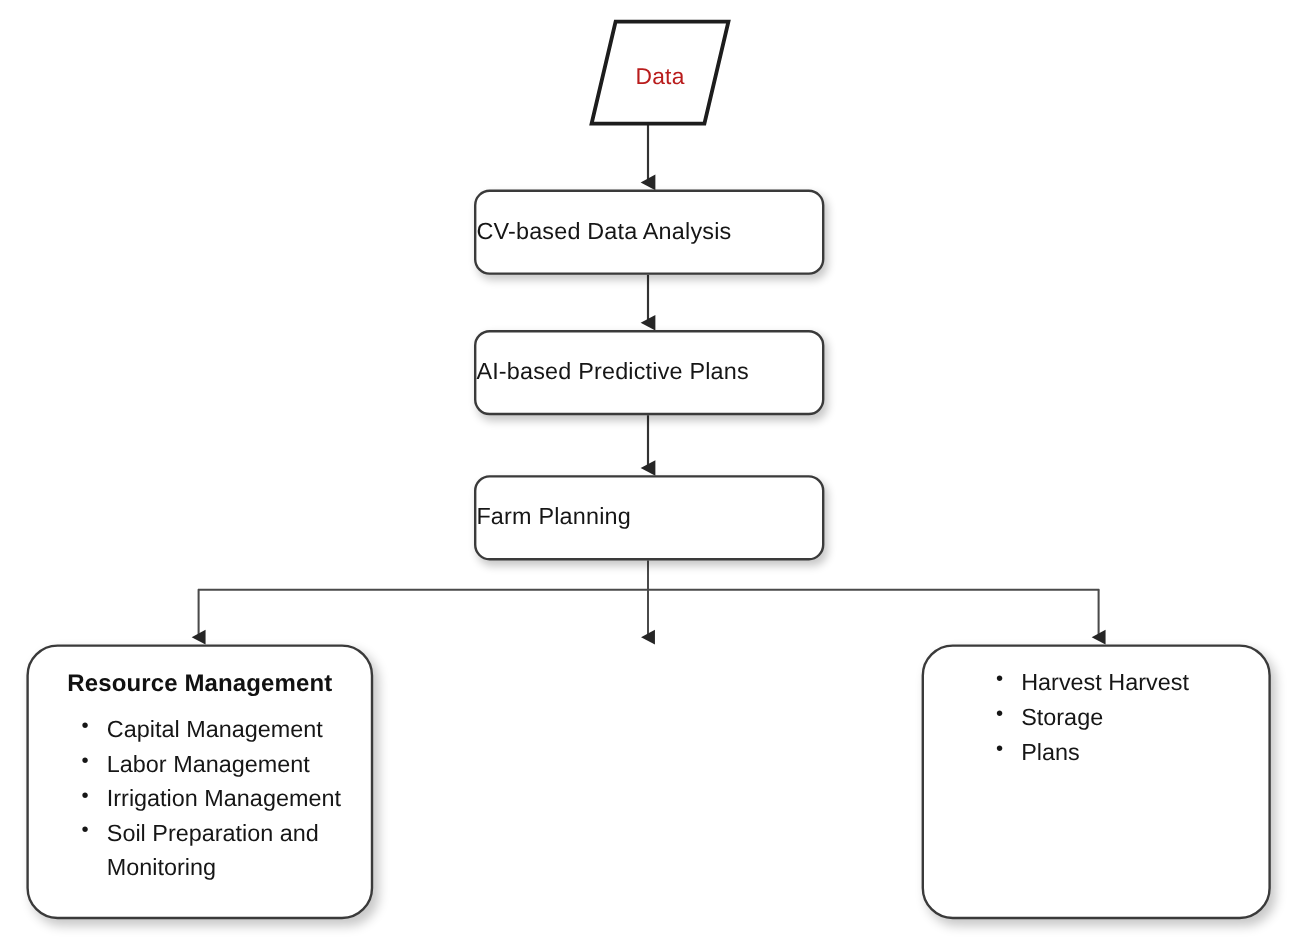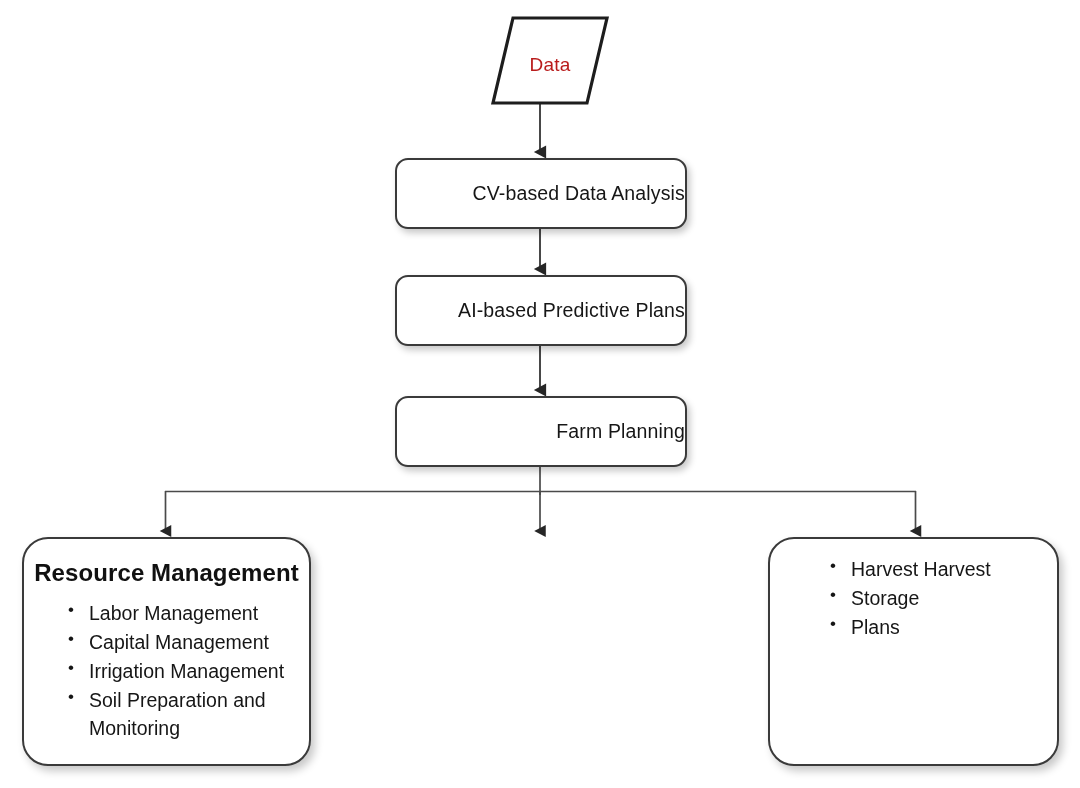--- a/index.html
+++ b/index.html
@@ -58,21 +58,21 @@
   }
 
   
   .proc {
     position: absolute;
     background: #ffffff;
     border: 2.5px solid #3a3a3a;
     border-radius: 13px;
     display: flex;
     align-items: center;
-    justify-content: flex-end;
+    justify-content: flex-start;
     box-shadow: 3px 4px 7px rgba(0,0,0,0.22);
   }
   .proc .ptext {
     font-size: 19.5px;
     color: #161616;
     letter-spacing: .15px;
     white-space: nowrap;
   }
   #proc-cv      { left: 395px; top: 158px; width: 292px; height: 71px; }
   #proc-ai      { left: 395px; top: 275px; width: 292px; height: 71px; }
@@ -89,21 +89,21 @@
     box-shadow: 4px 5px 9px rgba(0,0,0,0.22);
     padding: 16px 10px 10px 10px;
   }
   #card-resource { left: 22px;  width: 289px; }
   #card-crop     { left: 390px; width: 306px; }
   #card-harvest  { left: 768px; width: 291px; }
 
   .card-title {
     text-align: center;
     font-weight: bold;
-    font-size: 24px;
+    font-size: 20px;
     color: #111111;
     letter-spacing: .1px;
     margin: 4px 0 12px 0;
     line-height: 1.15;
   }
   .bullets {
     list-style: none;
     margin: 0;
     padding: 0;
   }
@@ -171,22 +171,22 @@
     <span class="ptext">AI-based Predictive Plans</span>
   </div>
 
   <div class="proc" id="proc-farm">
     <span class="ptext">Farm Planning</span>
   </div>
 
   <div class="card" id="card-resource">
     <div class="card-title">Resource Management</div>
     <ul class="bullets">
+      <li>Capital Management</li>
       <li>Labor Management</li>
-      <li>Capital Management</li>
       <li>Irrigation Management</li>
       <li>Soil Preparation and Monitoring</li>
     </ul>
   </div>
 
 
   <div class="card" id="card-harvest">
     <ul class="bullets">
       <li>Harvest Harvest</li>
       <li>Storage</li>

